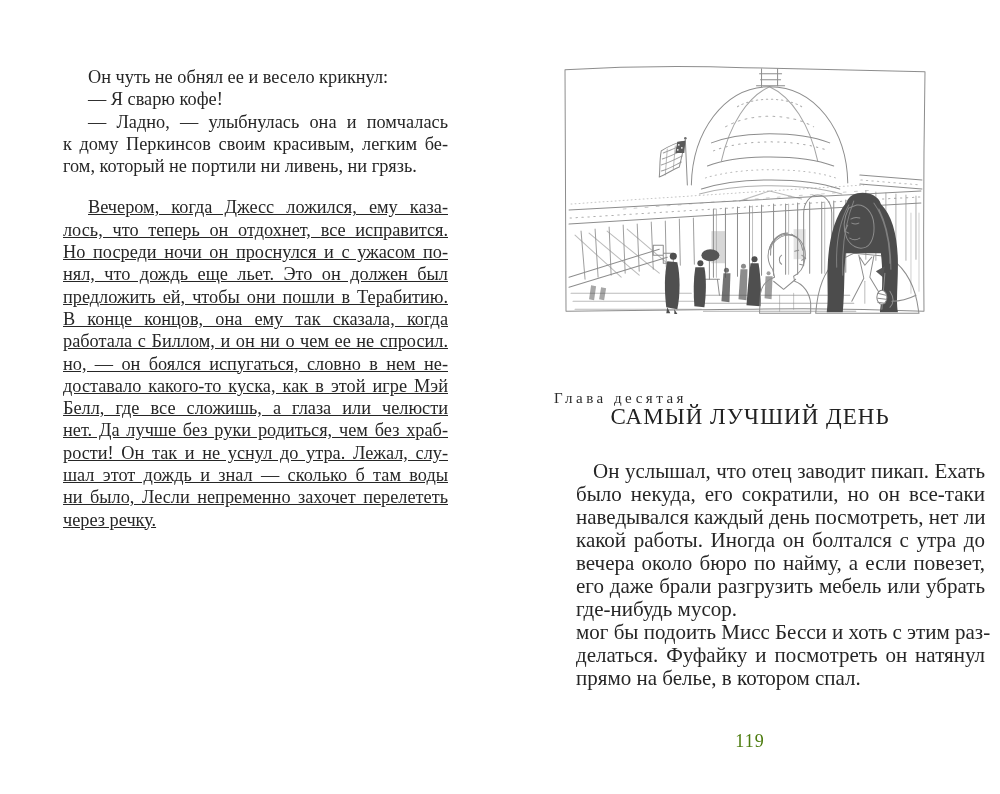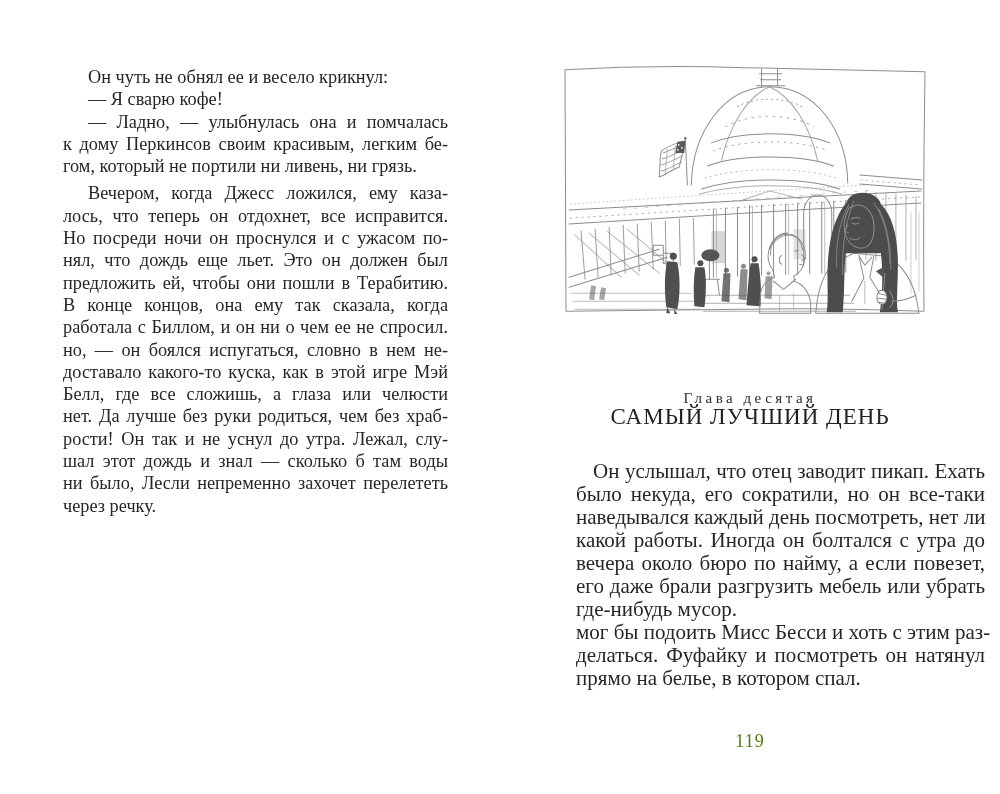--- a/index.html
+++ b/index.html
@@ -3,27 +3,27 @@
 <meta charset="utf-8">
 <style>
   html,body{margin:0;padding:0;background:#ffffff;}
   .spread{position:relative;width:1000px;height:794px;background:#ffffff;
           font-family:"Liberation Serif","DejaVu Serif",serif;color:#262626;overflow:hidden;}
   
   .text-col{position:absolute;}
   .col-left{left:63px;top:66px;width:385px;font-size:18.3px;line-height:22.3px;}
   .col-right{left:576px;top:460px;width:409px;font-size:21px;line-height:23px;}
   .para{margin:0;}
-  .para.gap{margin-top:5px;}
+  .para.gap{margin-top:19px;text-decoration:underline;}
   .line{text-align:justify;text-align-last:justify;white-space:nowrap;}
   .line.last{text-align-last:left;}
   .line.first{text-indent:25px;}
   .col-right .line.first{text-indent:17px;}
   
-  .chapter-kicker{position:absolute;left:554px;top:390px;width:392px;text-align:center;
+  .chapter-kicker{position:absolute;left:554px;top:390px;width:392px;text-align:left;
                   font-size:15px;letter-spacing:3.5px;color:#2c2c2c;}
   .chapter-title{position:absolute;left:554px;top:403px;width:392px;margin:0;text-align:center;
                  font-size:23px;font-weight:400;letter-spacing:1px;line-height:1.2;color:#222;}
   
   .illustration{position:absolute;left:563px;top:62px;width:364px;height:252px;margin:0;}
   .illustration svg{width:100%;height:100%;display:block;}
   .sk{stroke:#8d8d8d;fill:none;stroke-width:1;stroke-linecap:round;stroke-linejoin:round;}
   
   .page-number{position:absolute;left:554px;top:731px;width:392px;text-align:center;
                font-size:18px;letter-spacing:1px;color:#4d7c0f;}

